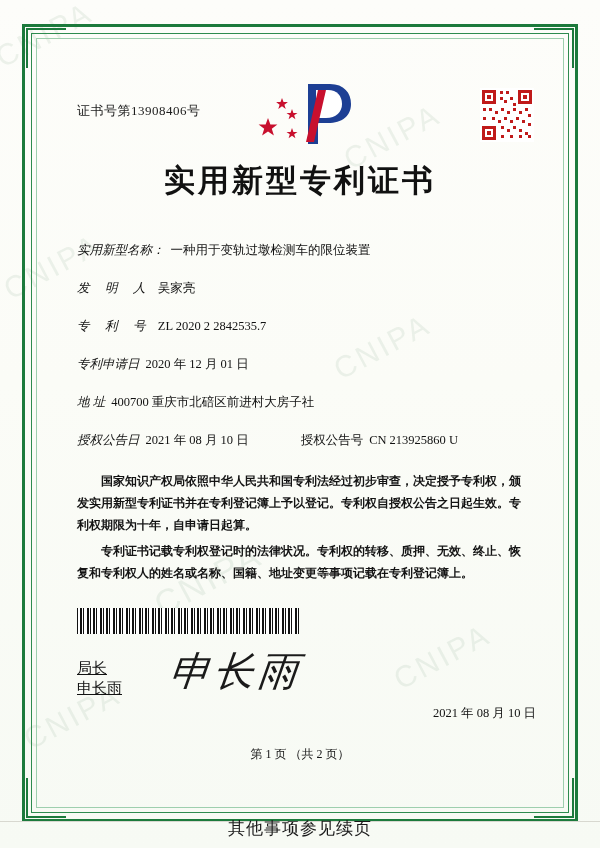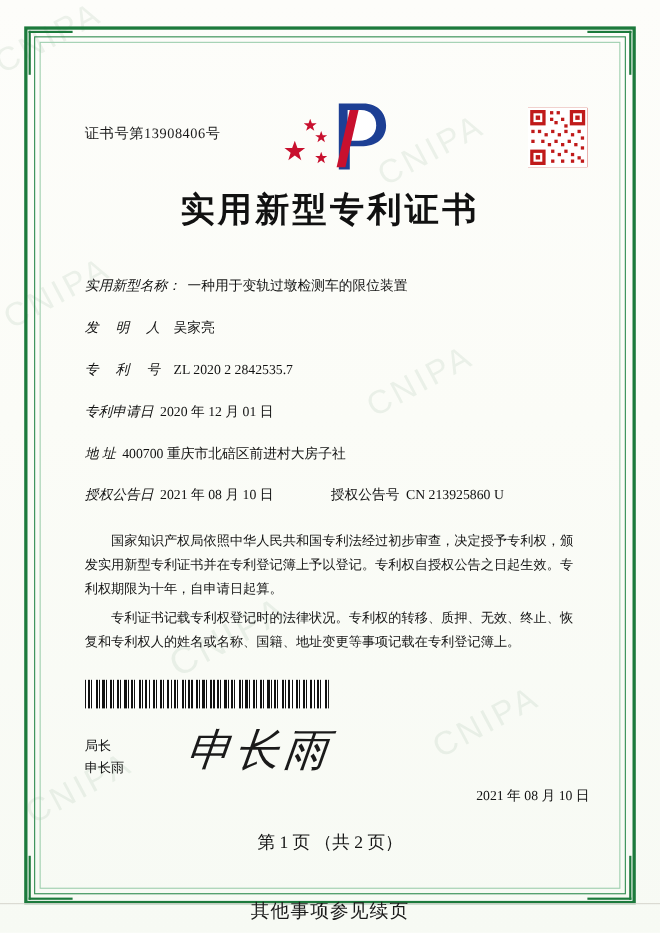--- a/index.html
+++ b/index.html
@@ -76,21 +76,21 @@
   .wm2 { left: 340px; top: 120px; }
   .wm3 { left: 0px;   top: 250px; }
   .wm4 { left: 330px; top: 330px; }
   .wm5 { left: 150px; top: 560px; font-size: 34px; }
   .wm6 { left: 390px; top: 640px; }
   .wm7 { left: 20px;  top: 700px; }
 
   .content {
     position: absolute;
     left: 60px;
-    top: 70px;
+    top: 60px;
     width: 480px;
   }
 
   
   .header-row {
     position: relative;
     height: 86px;
   }
   .cert-no {
     position: absolute;
@@ -157,20 +157,21 @@
   .lbl.sp1 { letter-spacing: 0; }
   .lbl.sp2 { letter-spacing: 6.2px; }
 
   .paragraphs {
     margin-top: 10px;
     padding: 0 19px 0 17px;
     font-size: 12px;
     line-height: 22px;
     color: #141414;
     text-align: justify;
+    font-weight: bold;
   }
   .paragraphs p {
     margin: 0 0 4px 0;
     text-indent: 24px;
   }
 
   .barcode {
     margin-top: 24px;
     margin-left: 17px;
     width: 222px;
@@ -187,23 +188,24 @@
   .signature-block {
     position: relative;
     margin-top: 18px;
     height: 72px;
     padding-left: 17px;
   }
   .sig-labels {
     position: absolute;
     left: 17px;
     top: 6px;
-    font-size: 12px;
+    font-size: 15px;
     line-height: 20px;
     color: #121212;
+    text-decoration: underline;
   }
   .sig-mark {
     position: absolute;
     left: 110px;
     top: -8px;
     font-size: 40px;
     color: #1a1a1a;
     font-family: "DejaVu Serif", serif;
     font-style: italic;
     letter-spacing: 4px;
@@ -213,21 +215,21 @@
     position: absolute;
     right: 4px;
     bottom: 2px;
     font-size: 12.5px;
     color: #121212;
   }
 
   .page-no {
     margin-top: 22px;
     text-align: center;
-    font-size: 16px;
+    font-size: 12px;
     color: #141414;
   }
 
   .footnote {
     position: absolute;
     left: 0;
     right: 0;
     bottom: 8px;
     text-align: center;
     font-size: 17px;

